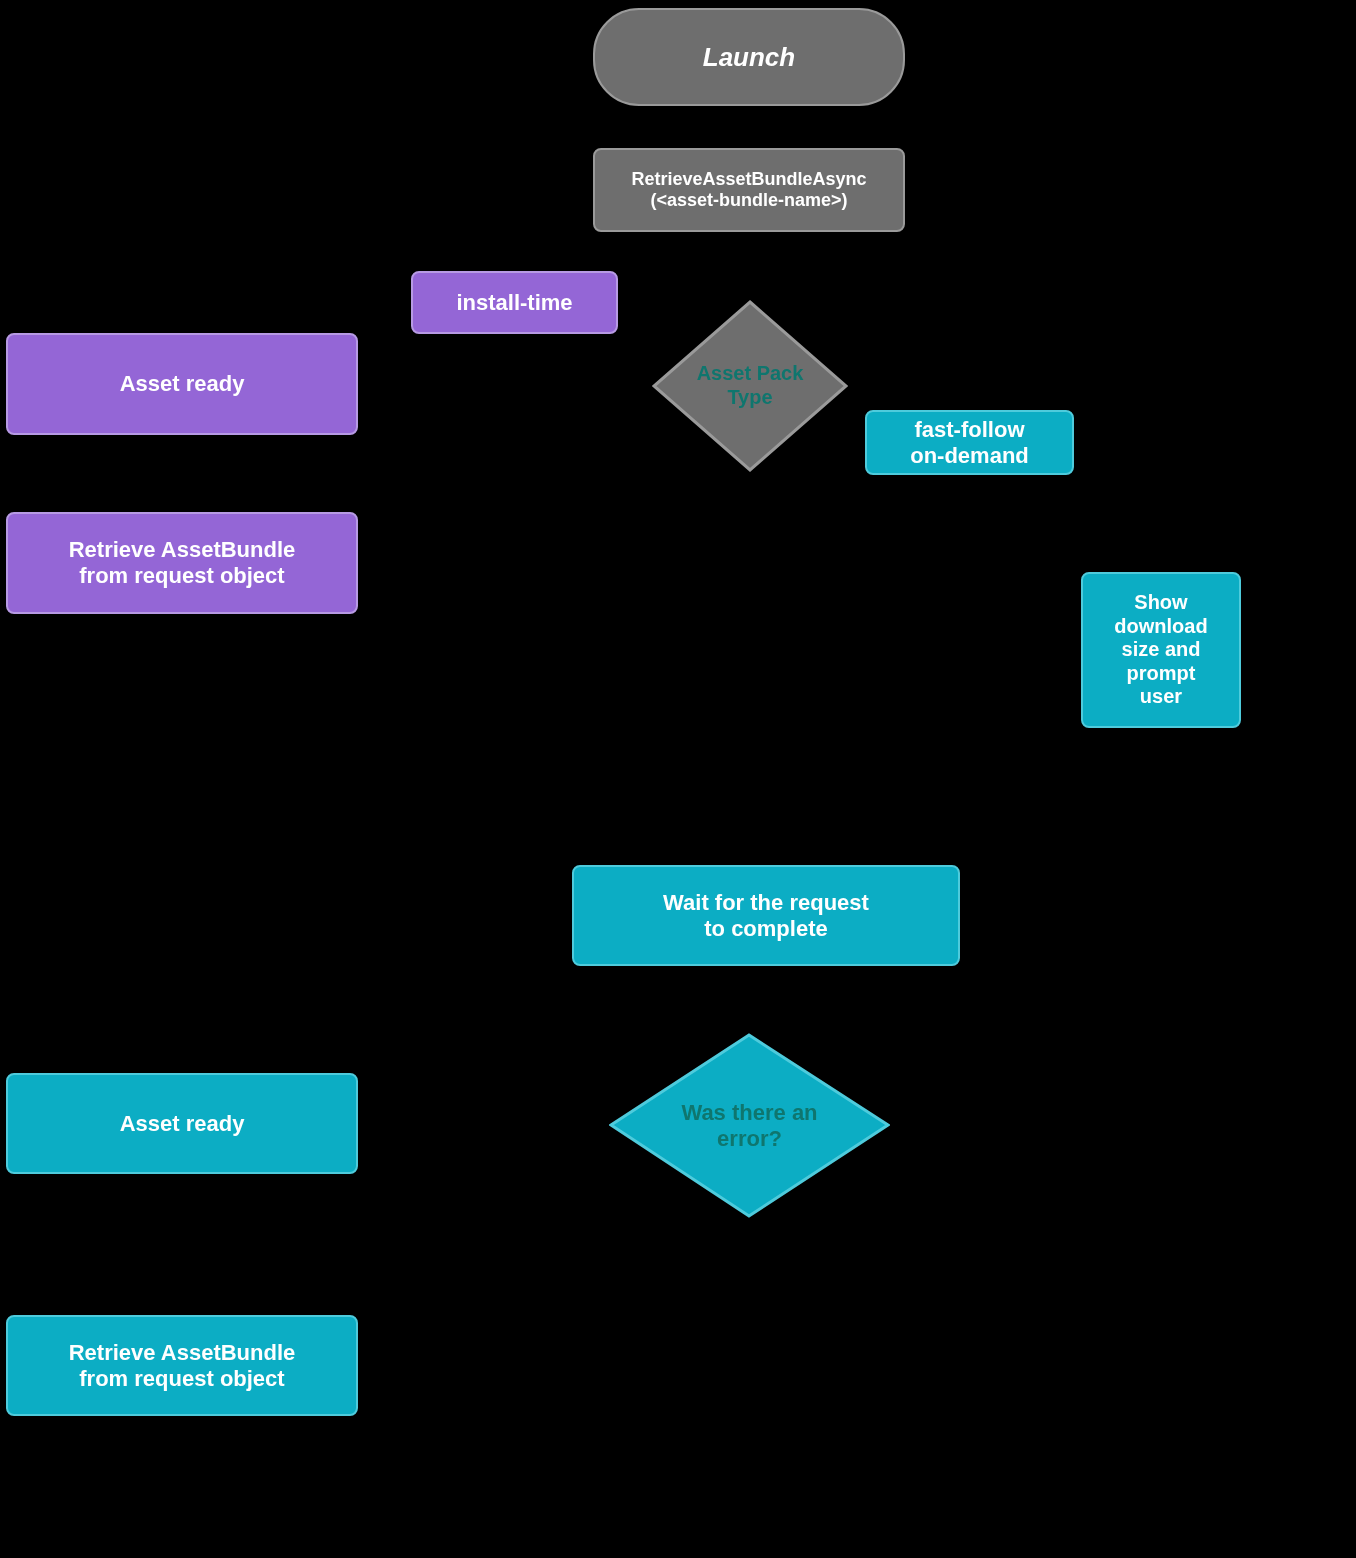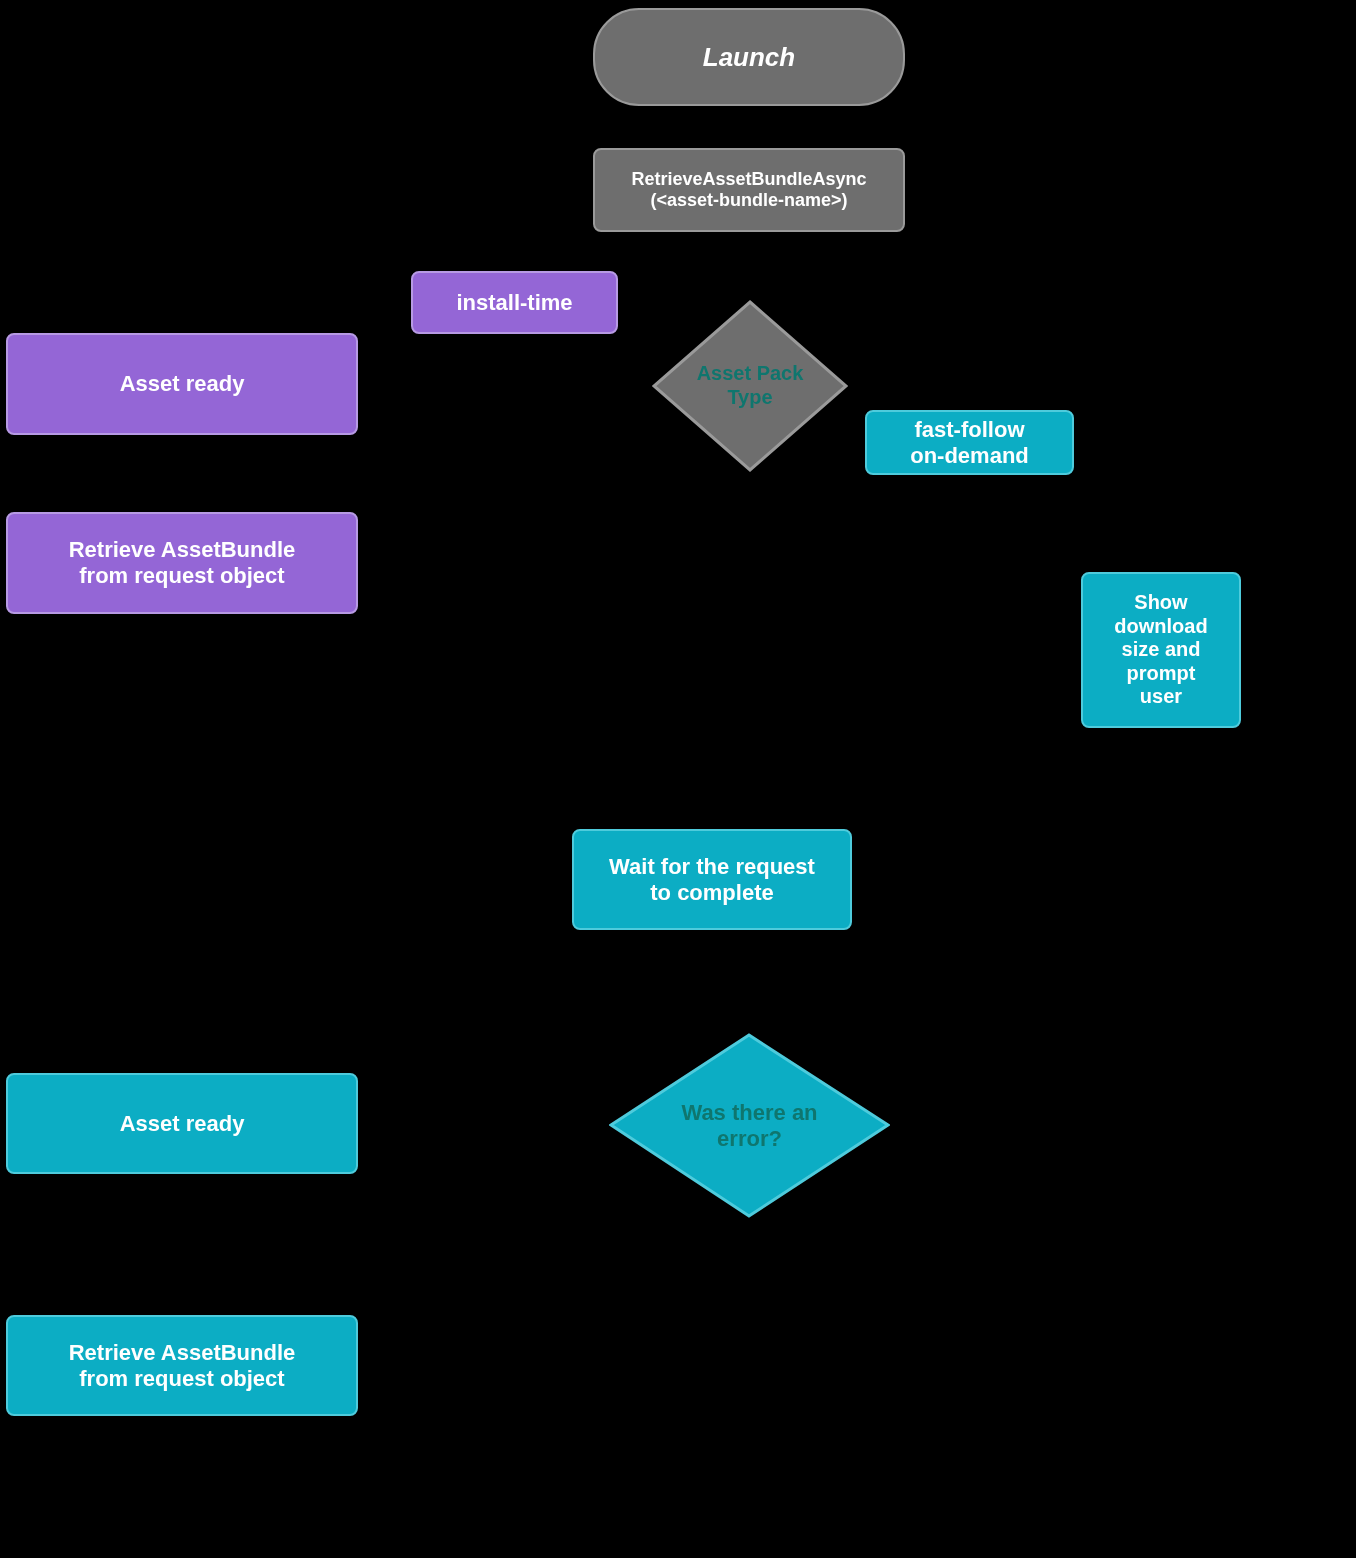--- a/index.html
+++ b/index.html
@@ -119,21 +119,21 @@
   <div class="node rect purple" style="left:6px; top:512px; width:352px; height:102px; font-size:22px;">Retrieve AssetBundle
 from request object</div>
 
 
   <div class="node rect teal" style="left:1081px; top:572px; width:160px; height:156px; font-size:20px;">Show
 download
 size and
 prompt
 user</div>
 
-  <div class="node rect teal" style="left:572px; top:829px; width:280px; height:101px; font-size:22px;">Wait for the request
+  <div class="node rect teal" style="left:572px; top:865px; width:388px; height:101px; font-size:22px;">Wait for the request
 to complete</div>
 
   <div class="diamond-wrap" style="left:609px; top:1033px; width:281px; height:185px;">
     <svg class="diamond-shape" viewBox="0 0 281 185" preserveAspectRatio="none">
       <polygon points="140,2 279,92 140,183 2,92" fill="#0cadc4" stroke="#4ecbdc" stroke-width="3"></polygon>
     </svg>
     <div class="diamond-label" style="font-size:22px;">Was there an
 error?</div>
   </div>
 

